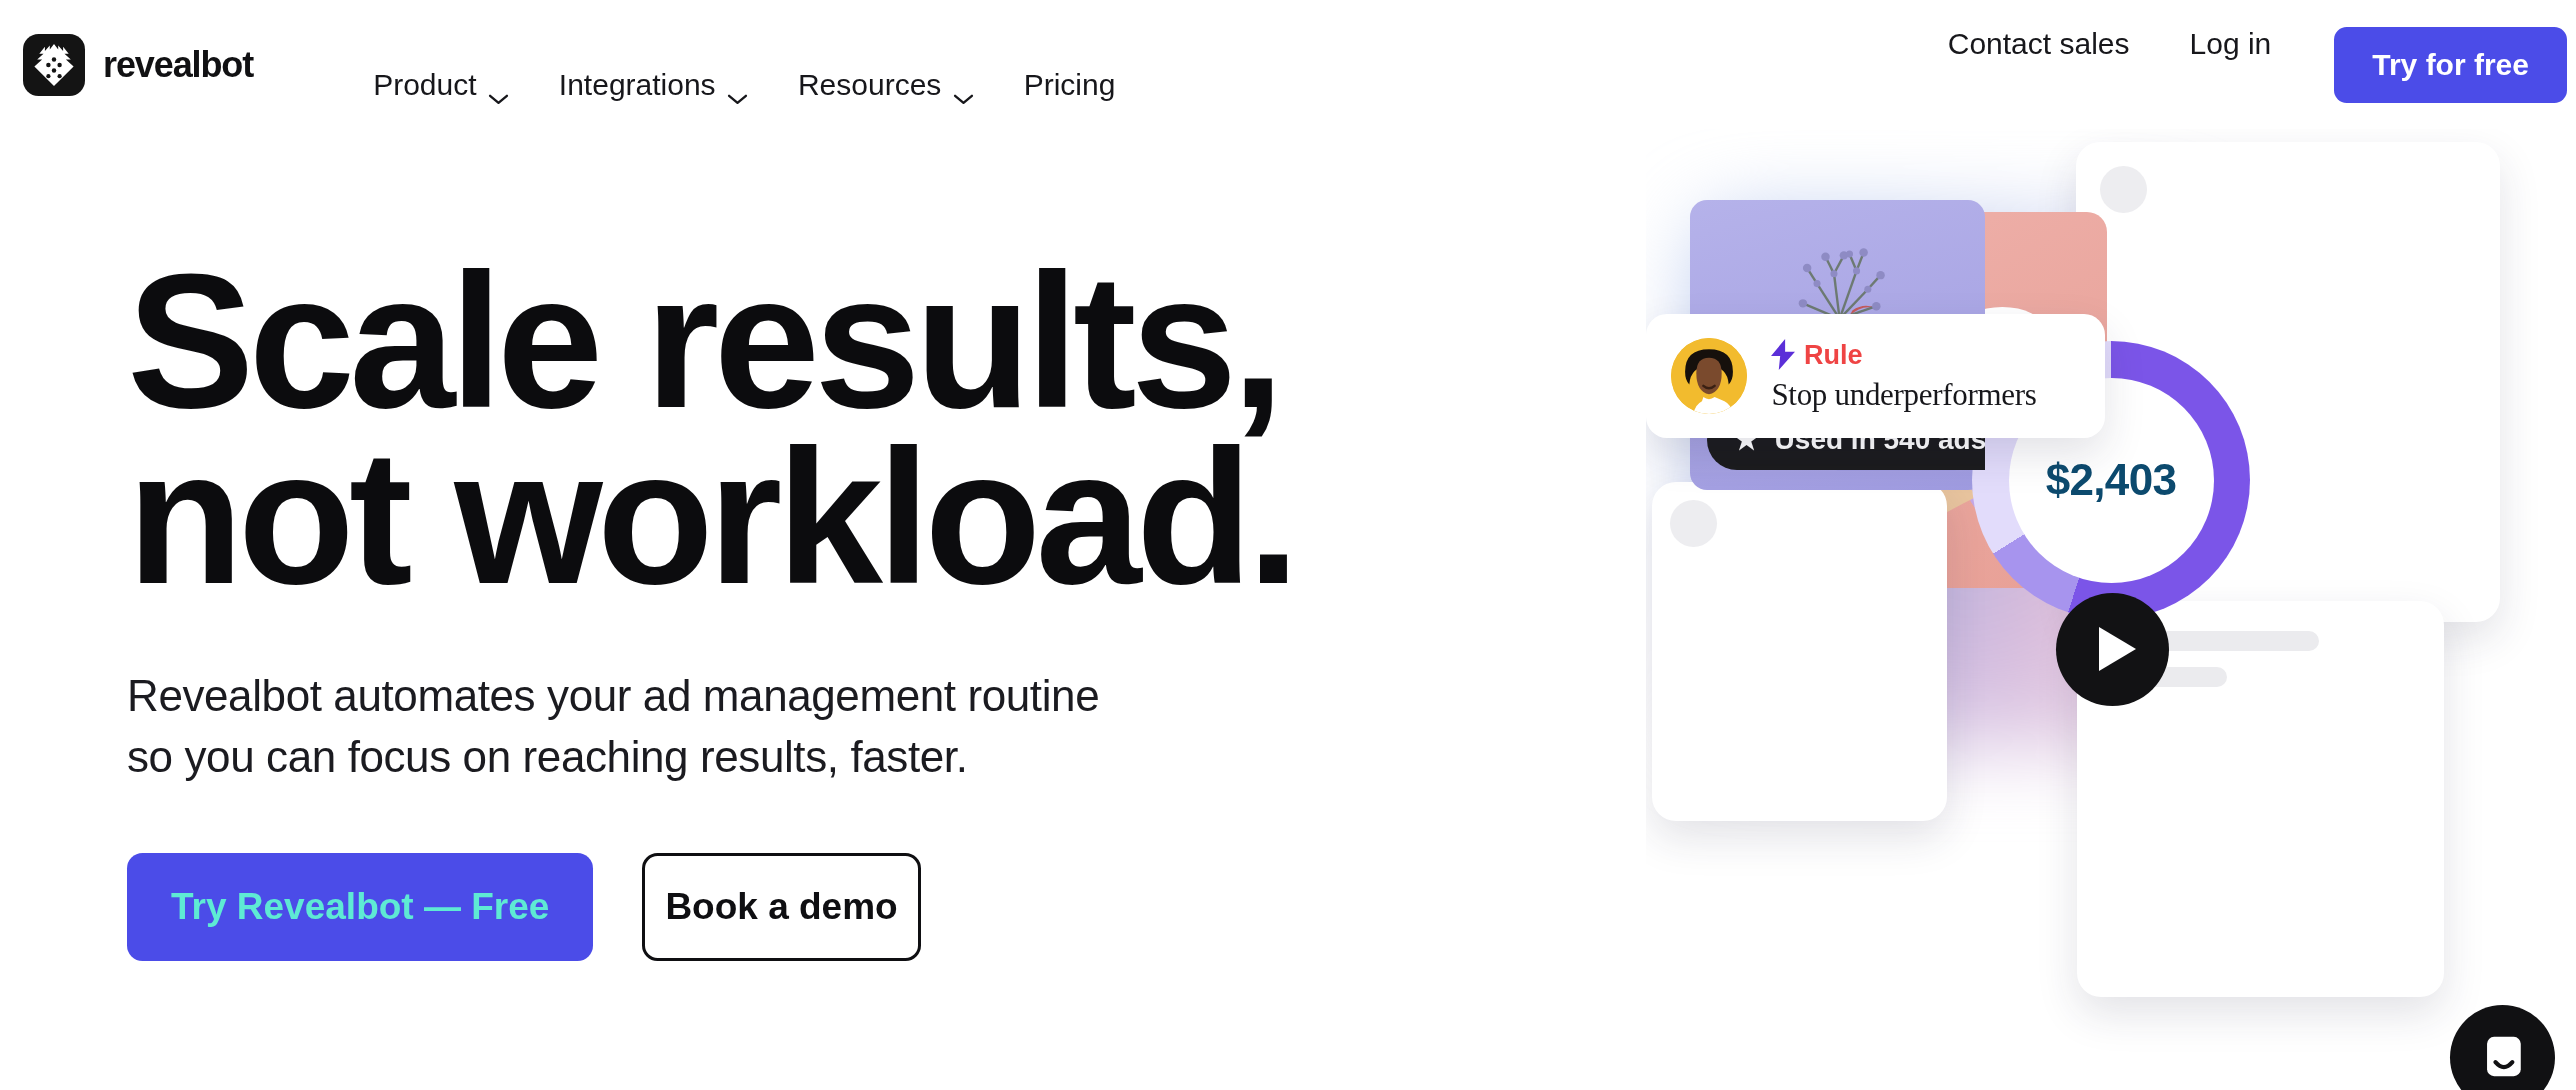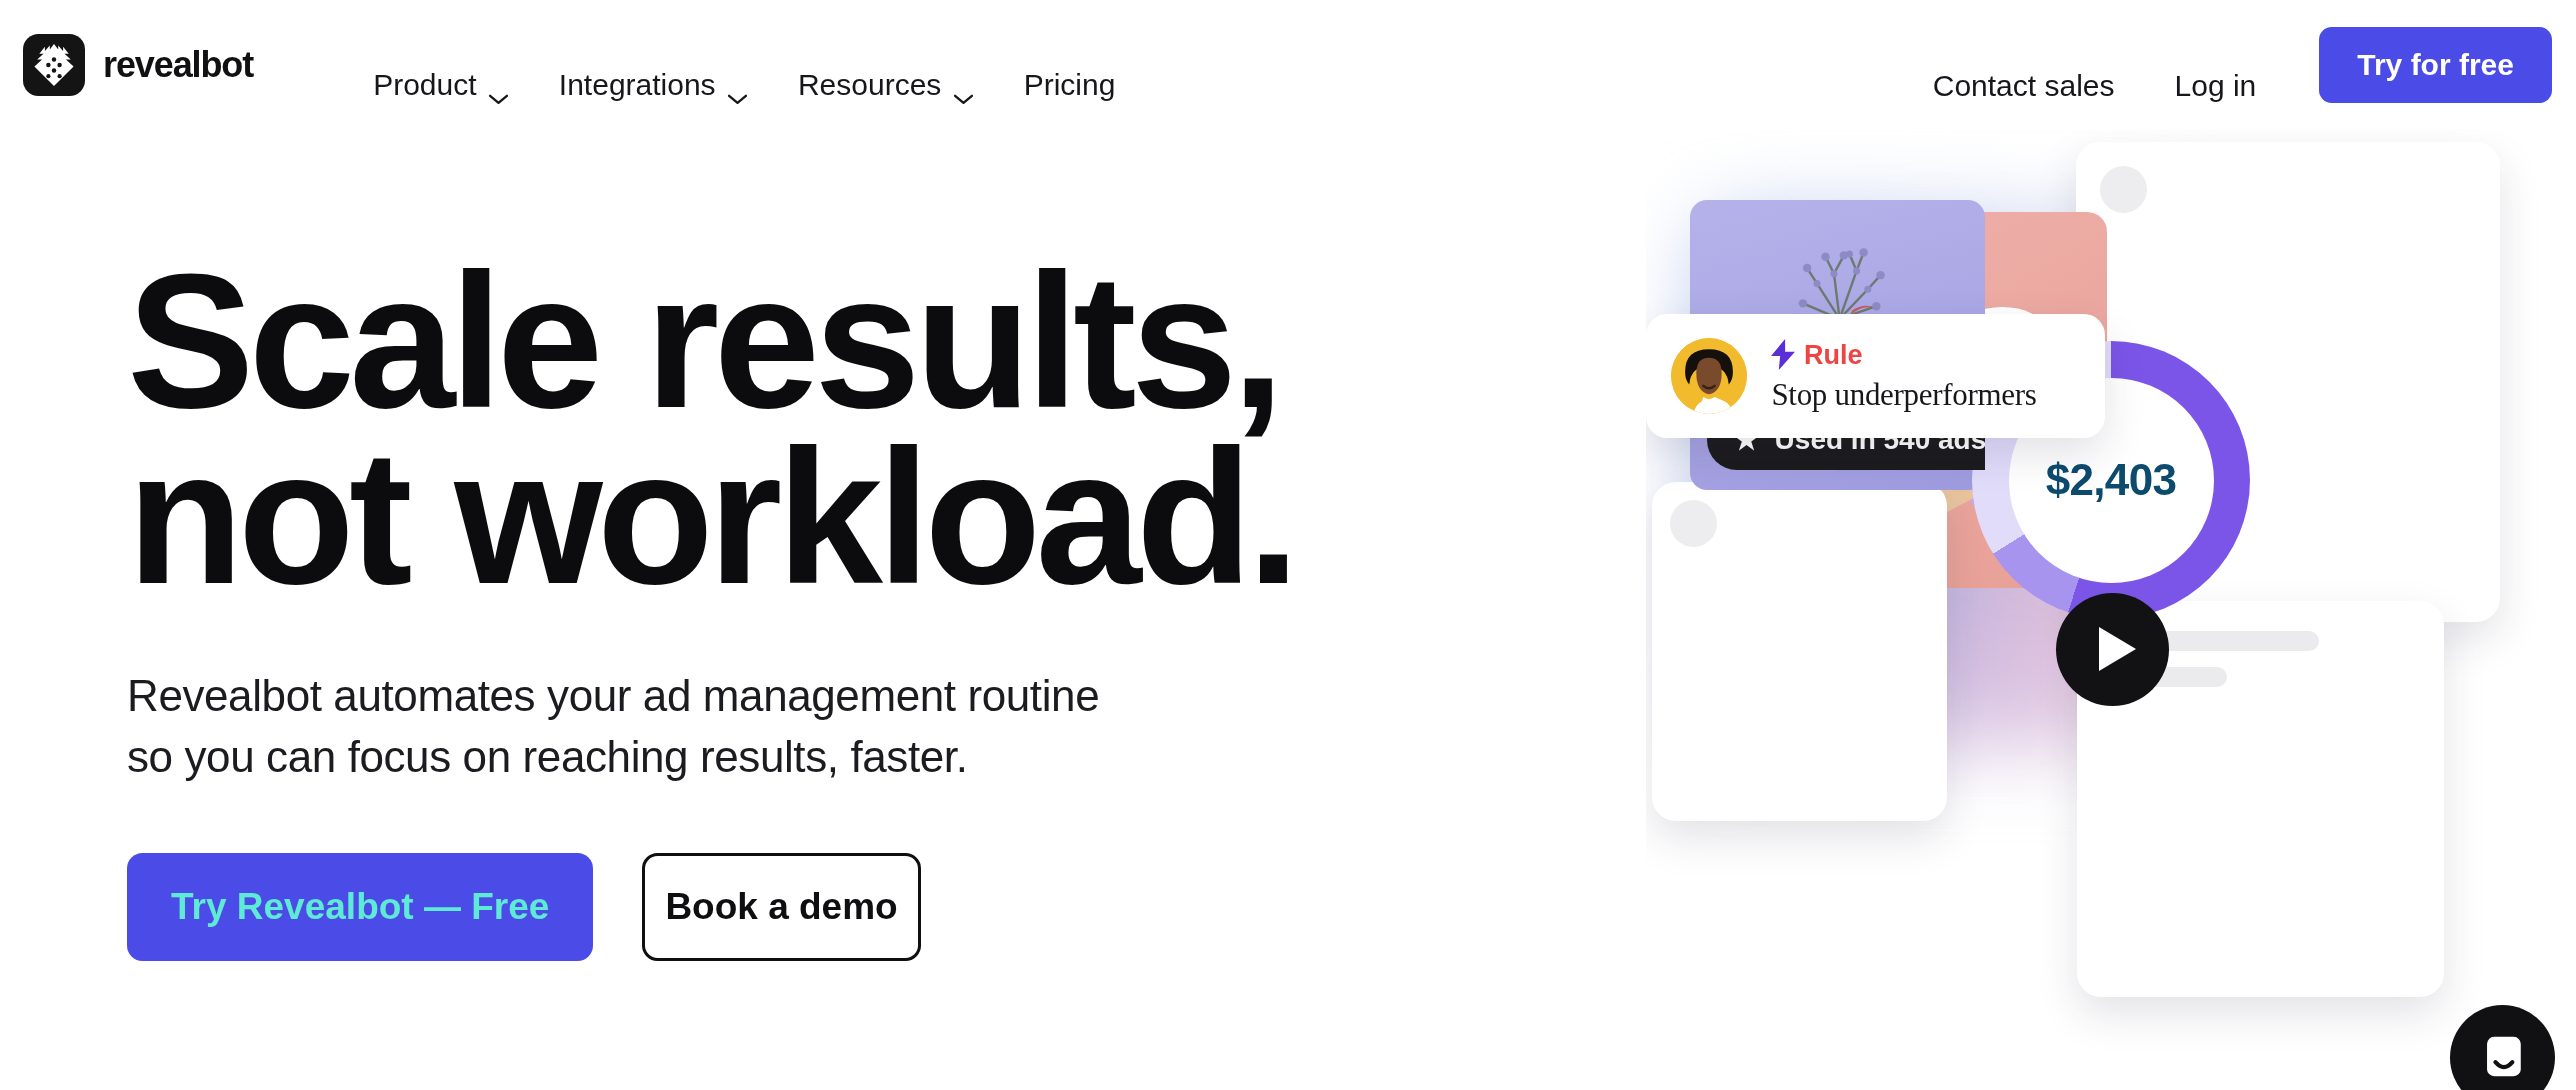--- a/index.html
+++ b/index.html
@@ -33,22 +33,22 @@
 
   .nav { display:flex; align-items:center; gap:0px; margin-left:95px; }
   .nav-item {
     display:flex; align-items:center; gap:11.3px;
     font-size:30px; color:#17171b; font-weight:400;
     padding:0 25px; cursor:pointer; white-space:nowrap;margin-top:41px;
   }
   .chev { display:inline-block; width:21px; height:12.7px; flex:0 0 auto; }
 
   .header-right {
-    margin-left:auto; display:flex; align-items:flex-end; gap:0;
-    padding-right:24px;
+    margin-left:auto; display:flex; align-items:flex-start; gap:0;
+    padding-right:9px;
   }
   .header-link {
     font-size:30px; color:#17171b; padding:0 30px;
     cursor:pointer; white-space:nowrap;
   }
   .btn-try-free {
     margin-left:33px;
     background:#4b4ce8; color:#ffffff;
     font-size:30px; font-weight:700;
     padding:21px 38px; border:none; border-radius:12.7px;

